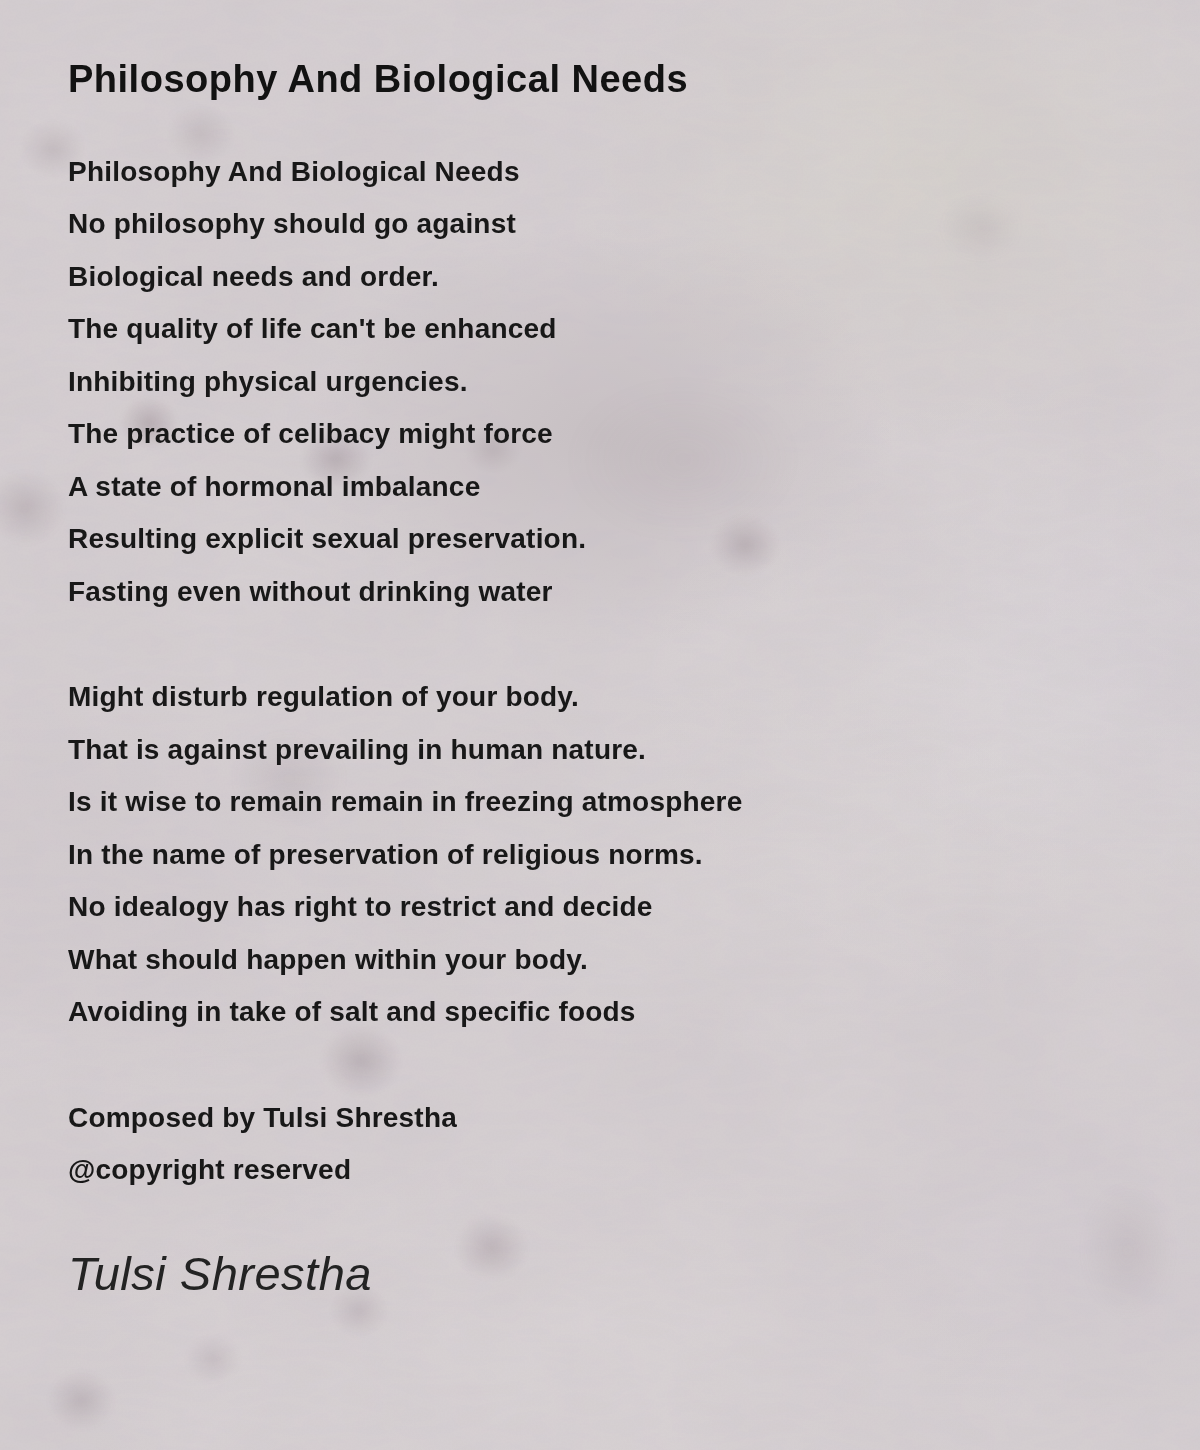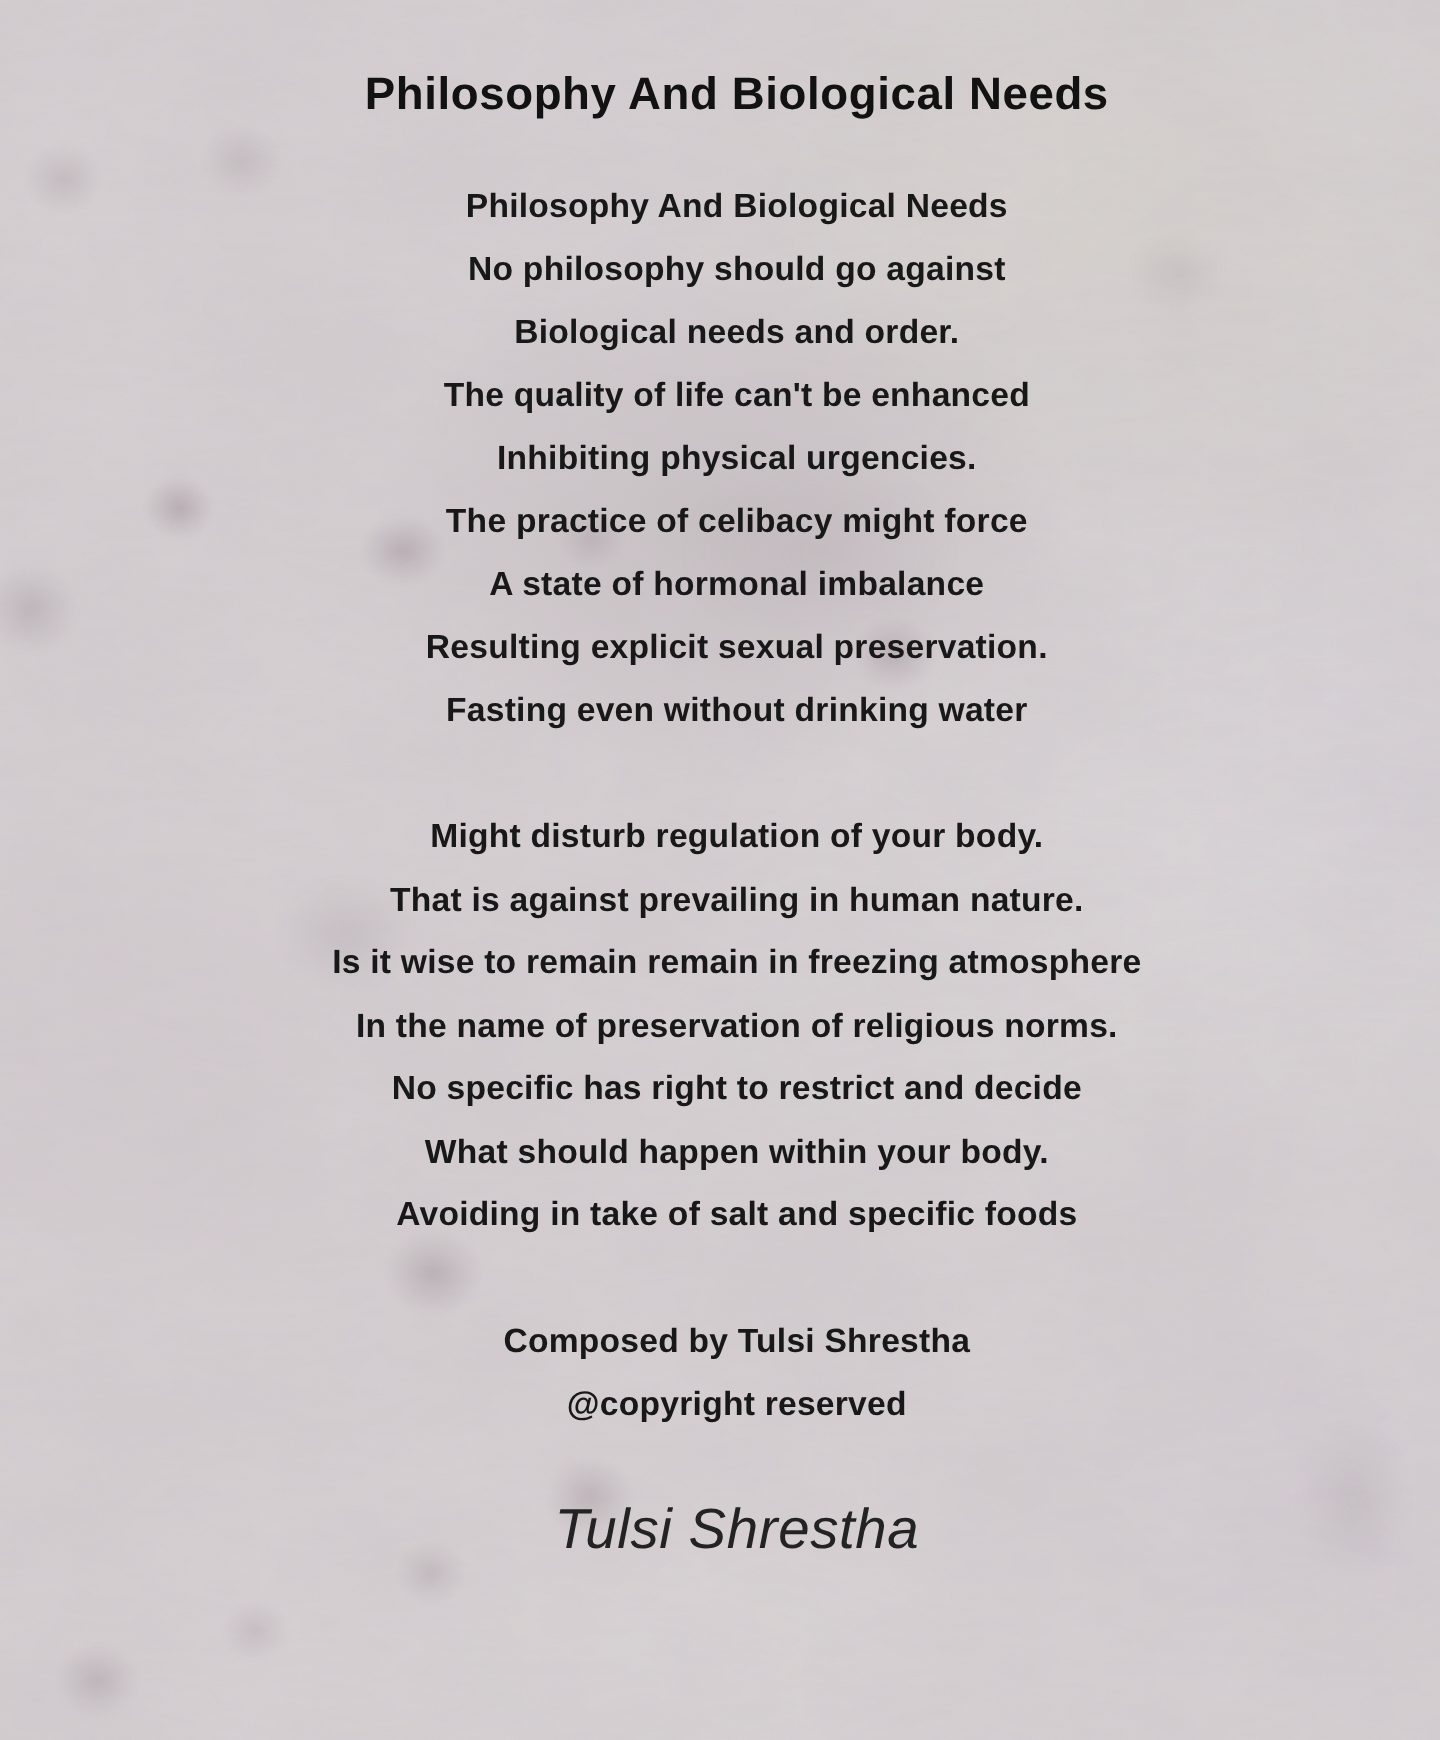--- a/index.html
+++ b/index.html
@@ -12,21 +12,20 @@
     overflow: hidden;
     background: #d7d1d3;
     font-family: "Liberation Sans", sans-serif;
   }
   .page {
     position: relative;
     width: 1200px;
     height: 1450px;
     overflow: hidden;
     background: #d7d1d3;
-    text-align: center;
   }
   
   .mottle {
     position: absolute;
     inset: 0;
     background-image:
       radial-gradient(ellipse 420px 300px at 50% 30%, rgba(168,158,164,0.30), rgba(168,158,164,0) 70%),
       radial-gradient(ellipse 520px 380px at 78% 12%, rgba(221,222,196,0.28), rgba(221,222,196,0) 72%),
       radial-gradient(ellipse 560px 420px at 88% 48%, rgba(235,233,230,0.34), rgba(235,233,230,0) 75%),
       radial-gradient(ellipse 420px 320px at 94% 46%, rgba(196,190,214,0.20), rgba(196,190,214,0) 70%),
@@ -143,21 +142,21 @@
           <div class="poem-line">The practice of celibacy might force</div>
           <div class="poem-line">A state of hormonal imbalance</div>
           <div class="poem-line">Resulting explicit sexual preservation.</div>
           <div class="poem-line">Fasting even without drinking water</div>
         </div>
         <div class="stanza">
           <div class="poem-line">Might disturb regulation of your body.</div>
           <div class="poem-line">That is against prevailing in human nature.</div>
           <div class="poem-line">Is it wise to remain remain in freezing atmosphere</div>
           <div class="poem-line">In the name of preservation of religious norms.</div>
-          <div class="poem-line">No specific has right to restrict and decide</div>
+          <div class="poem-line">No idealogy has right to restrict and decide</div>
           <div class="poem-line">What should happen within your body.</div>
           <div class="poem-line">Avoiding in take of salt and specific foods</div>
         </div>
       </div>
 
     <div class="credits">
         <div class="credit-line">Composed by Tulsi Shrestha</div>
         <div class="credit-line">@copyright reserved</div>
       </div>
 

